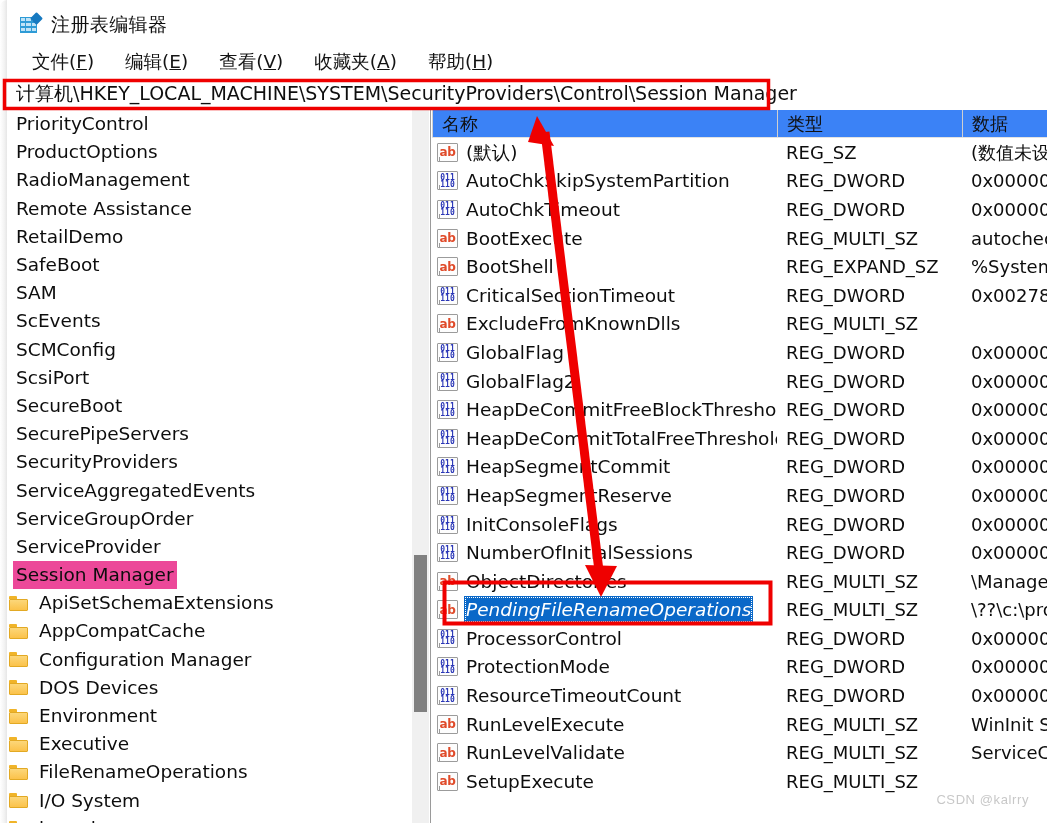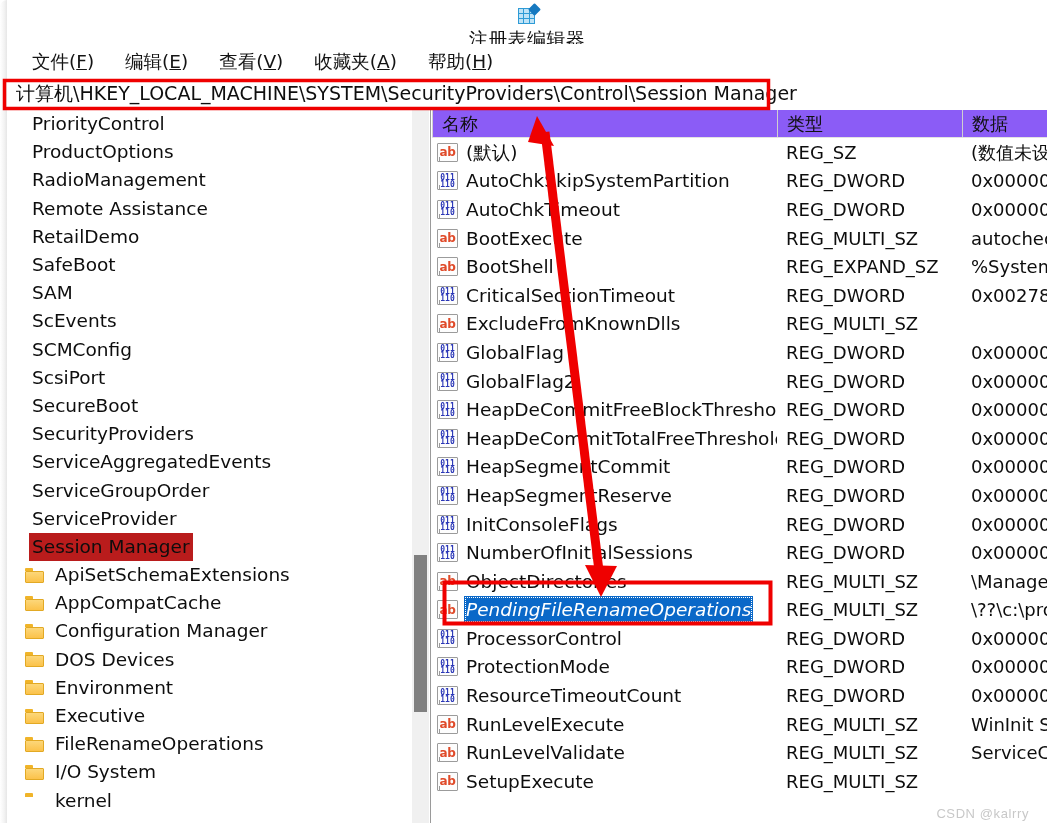--- a/index.html
+++ b/index.html
@@ -23,21 +23,21 @@
     background:linear-gradient(to right,#ffffff 0%,#f3f3f3 60%,#e6e6e6 100%);
     border-top-left-radius:9px;
   }
   .win-edge-top{
     position:absolute;left:0;top:0;width:1047px;height:5px;
     background:#ffffff;border-top-left-radius:9px;
   }
   .title-bar{
     position:absolute;left:7px;top:5px;width:1040px;height:39px;
     background:#ffffff;
-    display:flex;align-items:center;flex-direction:column;
+    display:flex;align-items:center;
   }
   .app-icon{
     position:relative;width:22px;height:22px;margin-left:12px;margin-right:10px;
     flex:0 0 auto;
   }
   .app-icon .grid{
     position:absolute;left:1px;top:3px;width:17px;height:16px;
     background:#2e9bd6;
     display:grid;grid-template-columns:repeat(3,1fr);grid-template-rows:repeat(3,1fr);
     gap:1.2px;padding:1.2px;box-sizing:border-box;
@@ -81,28 +81,28 @@
     background:#ffffff;
   }
   .tree-pane{
     position:absolute;left:0;top:0;width:424px;height:713px;
     background:#ffffff;overflow:hidden;
     border-right:1px solid #9a9a9a;box-sizing:border-box;
   }
   .tree-inner{position:absolute;left:0;top:0;width:408px;}
   .tree-row{
     height:28.2px;display:flex;align-items:center;white-space:nowrap;
-    padding-left:6px;box-sizing:border-box;margin-left:16px;
+    padding-left:6px;box-sizing:border-box;
   }
   .tree-label{
     font-size:18.5px;color:#0d0d0d;line-height:28px;
     font-family:"DejaVu Sans","Liberation Sans",sans-serif;
     padding:0 3px;
   }
-  .tree-row.sel .tree-label{background:#b91c1c;}
+  .tree-row.sel .tree-label{background:#ec4899;}
   .tree-row.child{padding-left:2px;}
   .folder{
     width:19px;height:15px;position:relative;margin-right:8px;flex:0 0 auto;
   }
   .folder .tab{
     position:absolute;left:0;top:0;width:8px;height:3.5px;
     background:#f0b429;border-radius:1px 1px 0 0;
   }
   .folder .body{
     position:absolute;left:0;top:3px;width:19px;height:12px;
@@ -118,21 +118,21 @@
     position:absolute;left:2px;width:13px;background:#808080;border-radius:0;
   }
 
   
   .list-pane{
     position:absolute;left:425px;top:0;width:615px;height:713px;
     background:#ffffff;overflow:hidden;
   }
   .list-header{
     position:absolute;left:0;top:0;width:615px;height:28px;
-    background:#8b5cf6;border-bottom:1px solid #e2e2e2;box-sizing:border-box;
+    background:#3b82f6;border-bottom:1px solid #e2e2e2;box-sizing:border-box;
     display:flex;
   }
   .hcell{
     font-size:18px;color:#111;line-height:27px;padding-left:9px;box-sizing:border-box;
     border-left:1px solid #cfcfcf;white-space:nowrap;
     font-family:"DejaVu Sans","Liberation Sans",sans-serif;
   }
   .hcell.c-name{width:345px;}
   .hcell.c-type{width:185px;}
   .hcell.c-data{width:74px;}
@@ -175,21 +175,21 @@
   .vicon.str .glyph{color:#e04b2a;}
   .vicon.bin .glyph{
     color:#2b37b7;font-size:8px;line-height:7px;letter-spacing:0;
     flex-direction:column;font-family:"DejaVu Sans Mono","Liberation Mono",monospace;
   }
   .vicon.bin .glyph span{display:block;}
 
   
   .anno{position:absolute;pointer-events:none;}
   .watermark{
-    position:absolute;right:18px;bottom:2px;
+    position:absolute;right:18px;bottom:16px;
     font-size:13px;color:#c8c8c8;letter-spacing:.6px;
     font-family:"Liberation Sans",sans-serif;
   }
 </style>
 </head>
 <body>
 
 <div id="app">
 
   <div class="win-outer">
@@ -257,20 +257,23 @@
             <div class="tree-row">
               <span class="tree-label">SCMConfig</span>
             </div>
             <div class="tree-row">
               <span class="tree-label">ScsiPort</span>
             </div>
             <div class="tree-row">
               <span class="tree-label">SecureBoot</span>
             </div>
             <div class="tree-row">
+              <span class="tree-label">SecurePipeServers</span>
+            </div>
+            <div class="tree-row">
               <span class="tree-label">SecurityProviders</span>
             </div>
             <div class="tree-row">
               <span class="tree-label">ServiceAggregatedEvents</span>
             </div>
             <div class="tree-row">
               <span class="tree-label">ServiceGroupOrder</span>
             </div>
             <div class="tree-row">
               <span class="tree-label">ServiceProvider</span>

